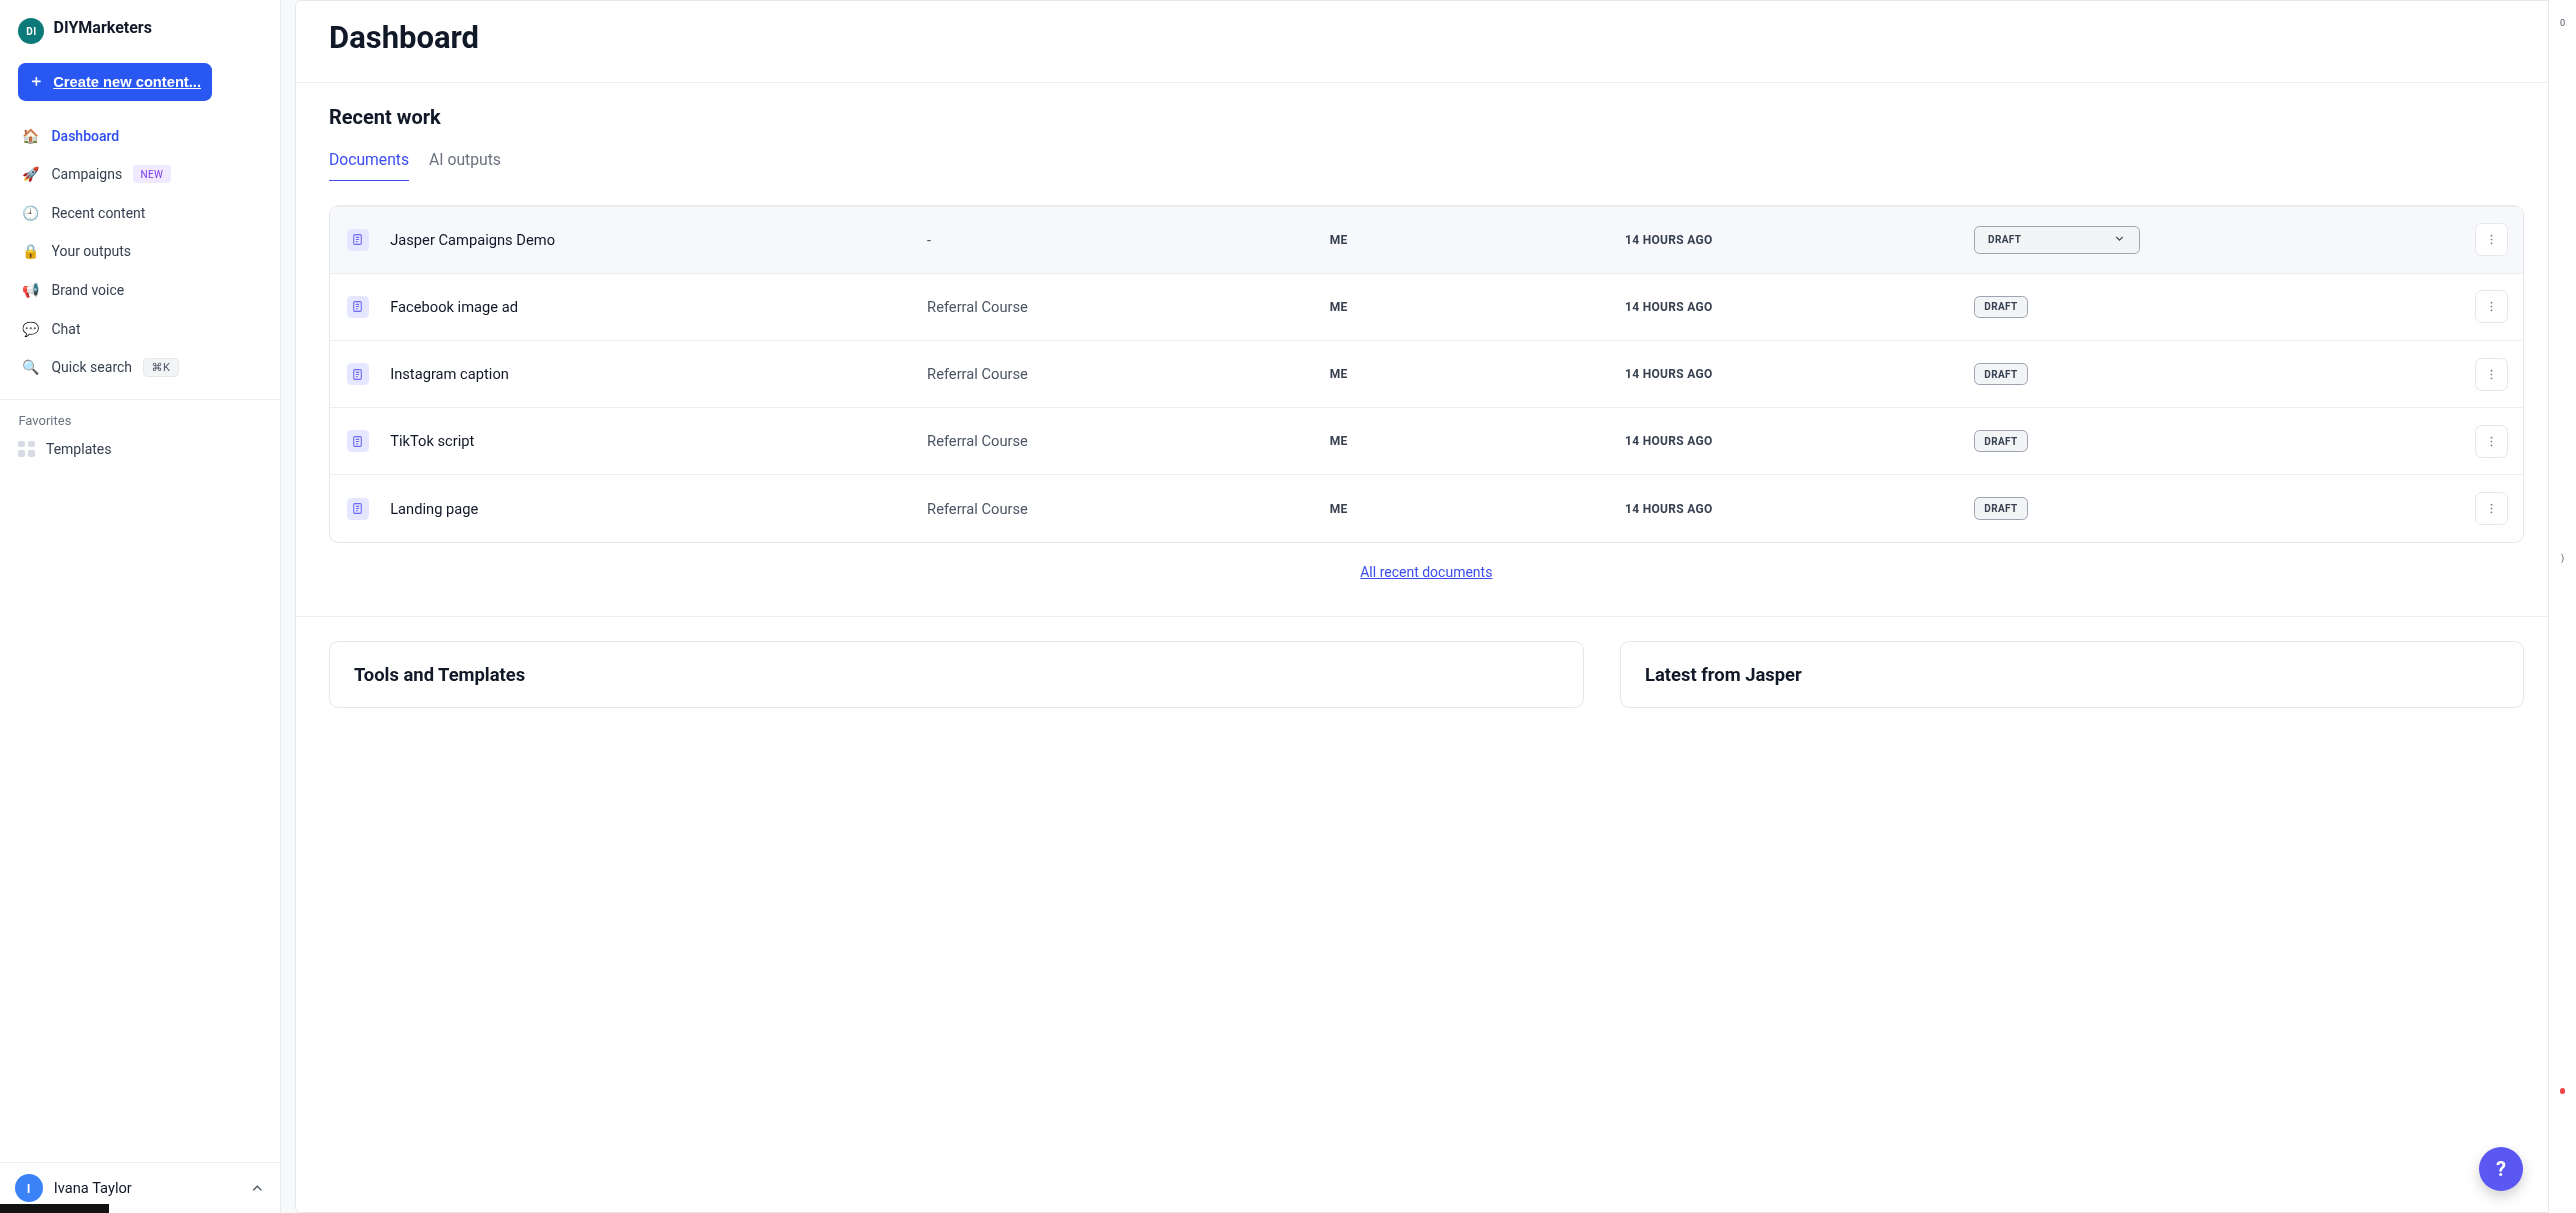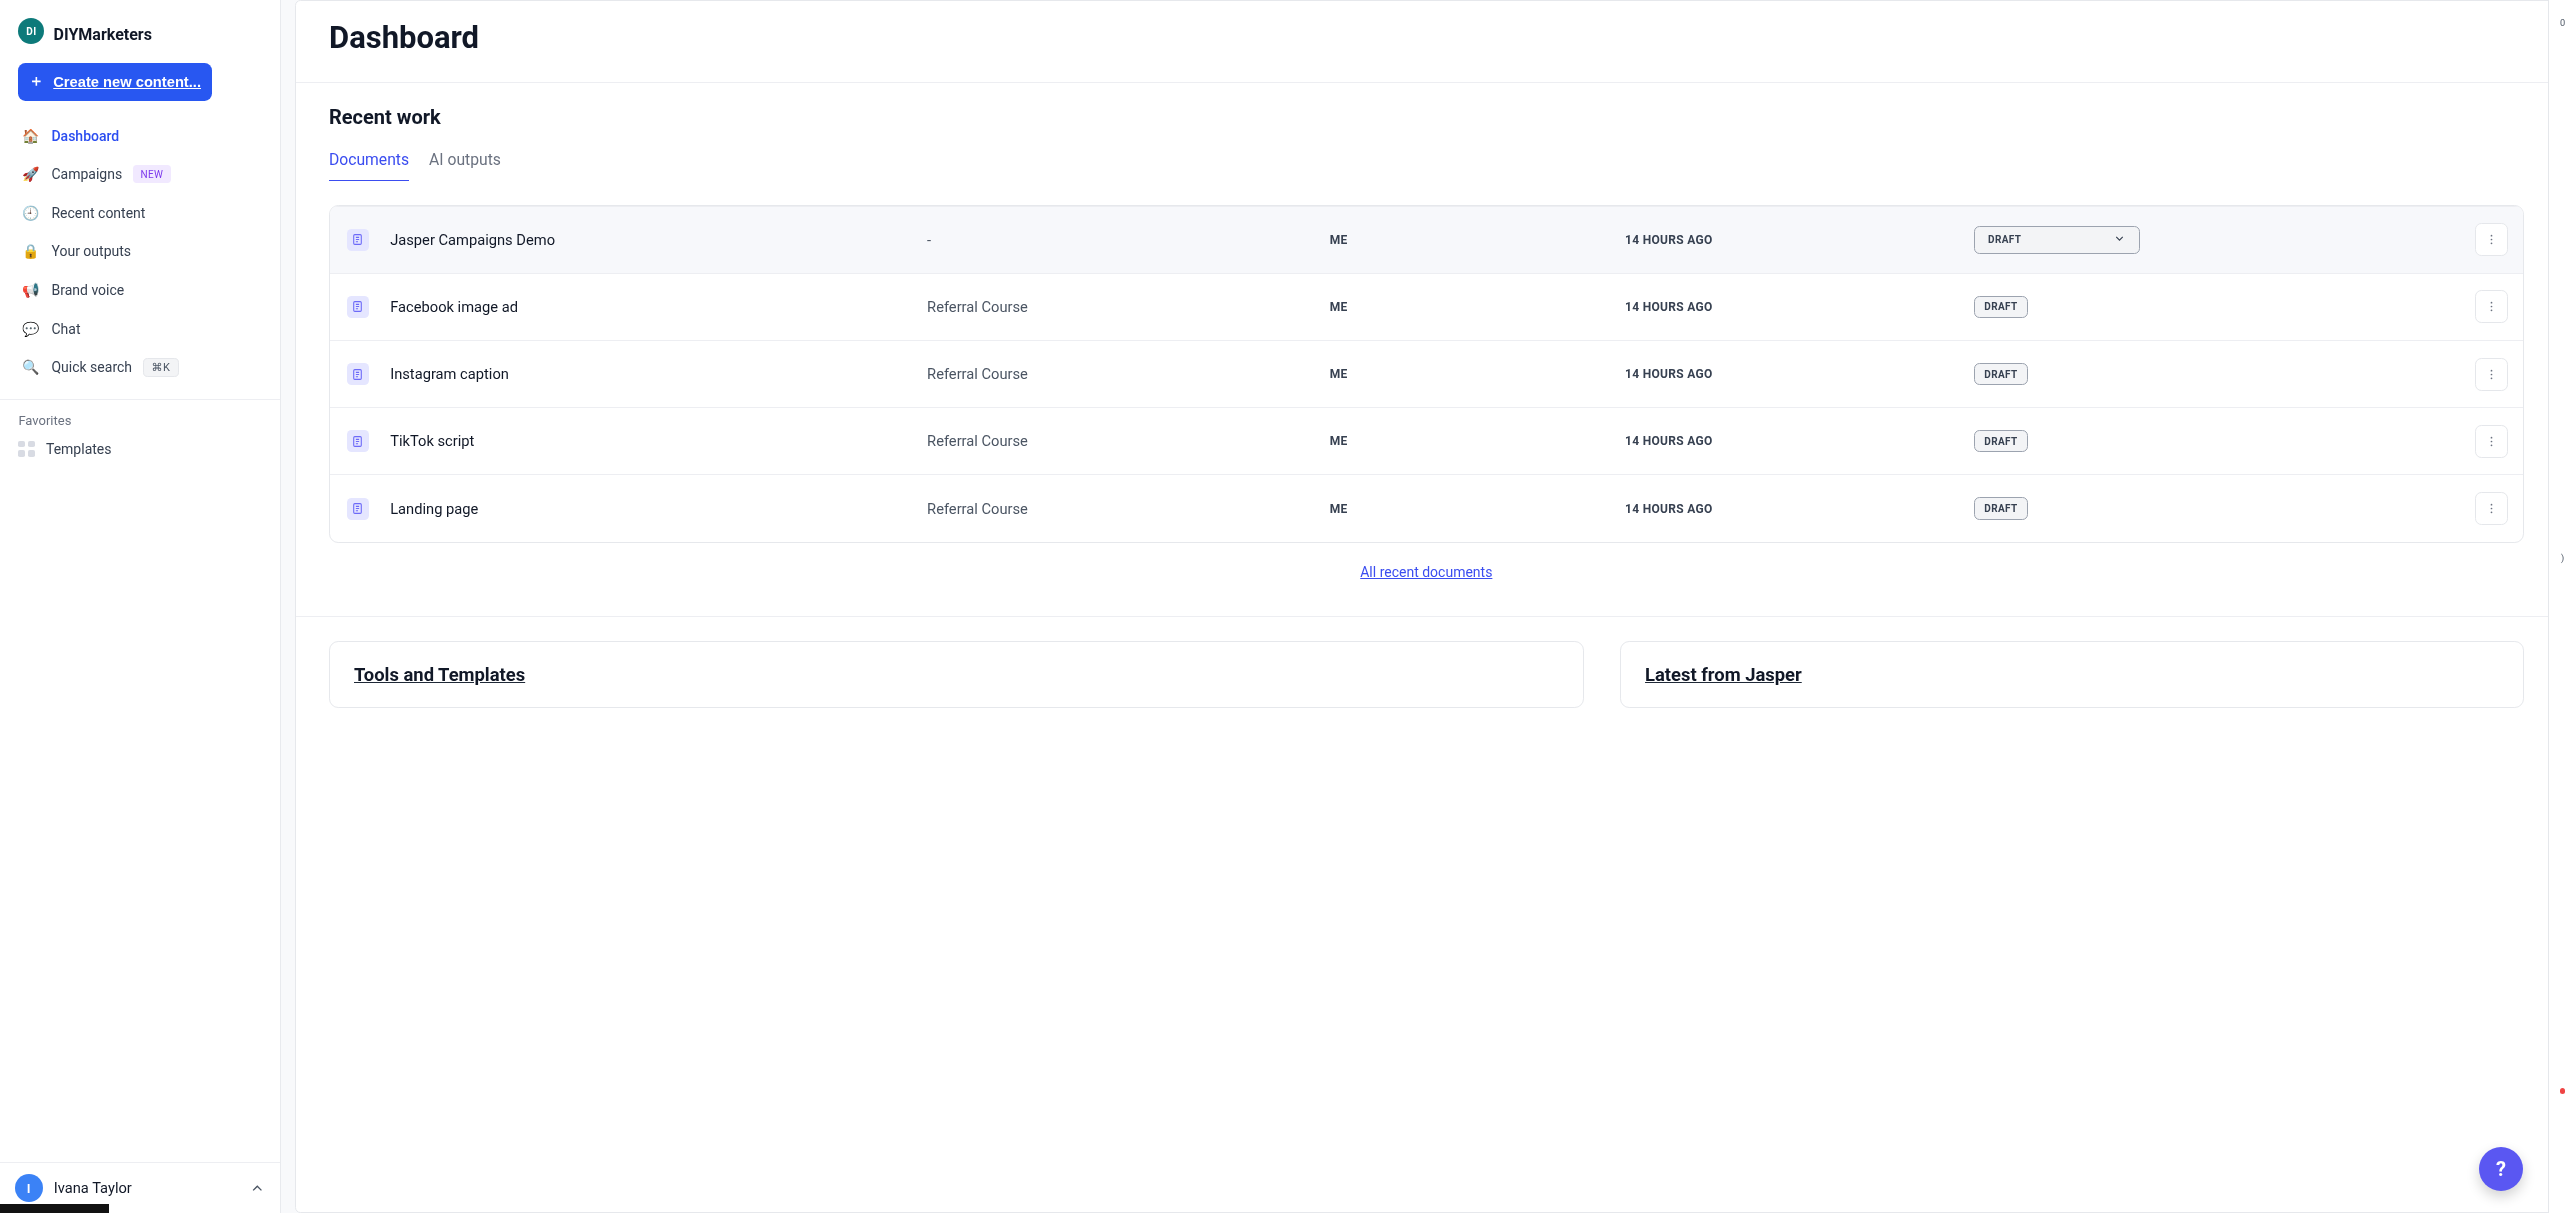--- a/index.html
+++ b/index.html
@@ -7,21 +7,21 @@
     .app { display: flex; height: 100vh; overflow: hidden; position: relative; }
     
     .right-strip { position: absolute; right: 0; top: 0; bottom: 0; width: 28px; background: #ffffff; border-left: 0.9px solid #e5e7eb; display: flex; flex-direction: column; justify-content: space-between; align-items: center; padding: 16.6px 0 9.2px; font-size: 9.2px; color: #4b5563; z-index: 3; }
     .right-strip .dot-red { width: 5.5px; height: 5.5px; border-radius: 50%; background: #ef4444; margin-bottom: 110px; }
 
     
     .sidebar { width: 281px; background: #fff; border-right: 0.9px solid #e8eaee; display: flex; flex-direction: column; position: relative; }
     .sidebar-scroll { flex: 1; overflow-y: auto; padding: 9.2px 7.4px 0 7.4px; }
     .sidebar-scroll::-webkit-scrollbar { width: 7.4px; }
     .sidebar-scroll::-webkit-scrollbar-thumb { background: #d0d3da; border-radius: 3.7px; }
-    .workspace { display: flex; align-items: flex-end; gap: 9.2px; padding: 9.2px 11px; cursor: pointer; }
+    .workspace { display: flex; align-items: flex-start; gap: 9.2px; padding: 9.2px 11px; cursor: pointer; }
     .ws-badge { width: 26px; height: 26px; border-radius: 50%; background: #0d7a7a; color: #fff; font-size: 10px; font-weight: 700; display: flex; align-items: center; justify-content: center; letter-spacing: 0.5px; }
     .ws-name { font-size: 16px; font-weight: 700; color: #111827; }
 
     .create-btn { margin: 9.2px 11px 16.6px; background: #2857f1; color: #fff; border: none; border-radius: 7.4px; padding: 11px; font-size: 14.7px; font-weight: 600; display: flex; align-items: center; justify-content: center; gap: 9.2px; cursor: pointer; text-decoration: underline; }
     .create-btn svg { width: 14.7px; height: 14.7px; }
 
     .nav { display: flex; flex-direction: column; gap: 1.8px; padding: 0 3.7px; }
     .nav-item { display: flex; align-items: center; gap: 11px; padding: 9.2px 11px; border-radius: 7.4px; font-size: 14px; color: #374151; cursor: pointer; }
     .nav-item.active { color: #2b4df0; font-weight: 500; }
     .nav-item .ico { width: 18.4px; height: 18.4px; display: inline-flex; align-items: center; justify-content: center; font-size: 14px; }
@@ -62,21 +62,21 @@
     .row .c-mod { font-weight: 700; font-size: 12px; color: #374151; letter-spacing: 0.3px; }
     .status-pill { display: inline-flex; align-items: center; gap: 28px; border: 0.9px solid #9ca3af; background: #f3f4f6; border-radius: 5.5px; padding: 4.6px 9.2px; font-size: 10px; font-weight: 700; color: #374151; letter-spacing: 0.4px; }
     .status-pill.expanded { padding: 5.5px 13px; gap: 92px; }
     .dots-btn { width: 33px; height: 33px; border: 0.9px solid #e5e7eb; border-radius: 6.4px; background: #fff; display: flex; align-items: center; justify-content: center; cursor: pointer; margin-left: auto; margin-right: 5.5px; }
     .dots-btn svg { width: 13px; height: 13px; }
     .all-link { text-align: center; padding: 20px 0 7.4px; }
     .all-link a { color: #3b4df0; font-size: 14px; text-decoration: underline; cursor: pointer; }
 
     .divider { border-top: 0.9px solid #edeef2; margin-top: 28px; }
 
-    .cards { display: flex; gap: 36px; padding: 24px 33px 0; text-decoration: underline; }
+    .cards { display: flex; gap: 36px; padding: 24px 33px 0; }
     .card { border: 0.9px solid #e6e8ec; border-radius: 9.2px; padding: 22px 24px; }
     .card h3 { font-size: 18.4px; font-weight: 700; color: #111827; }
     .card.left { flex: 1.2; }
     .card.right { flex: 0.85; }
 
     .help-fab { position: fixed; right: 53px; bottom: 22px; width: 44px; height: 44px; border-radius: 50%; background: #5a57f2; color: #fff; display: flex; align-items: center; justify-content: center; font-size: 20px; font-weight: 700; box-shadow: 0 5.5px 13px rgba(0,0,0,.18); cursor: pointer; z-index: 10; }
 
     .bottom-dark { position: absolute; left: 0; bottom: 0; width: 109px; height: 9.2px; background: #121212; z-index: 5; }
   </style>
 </head>

